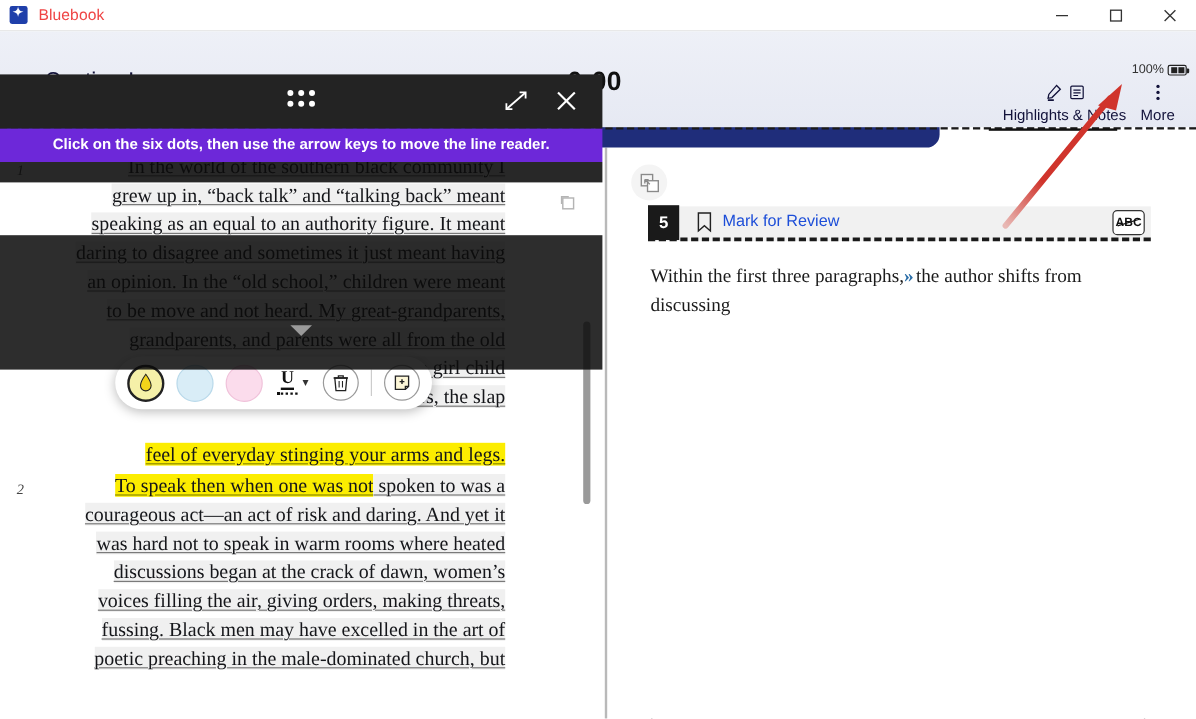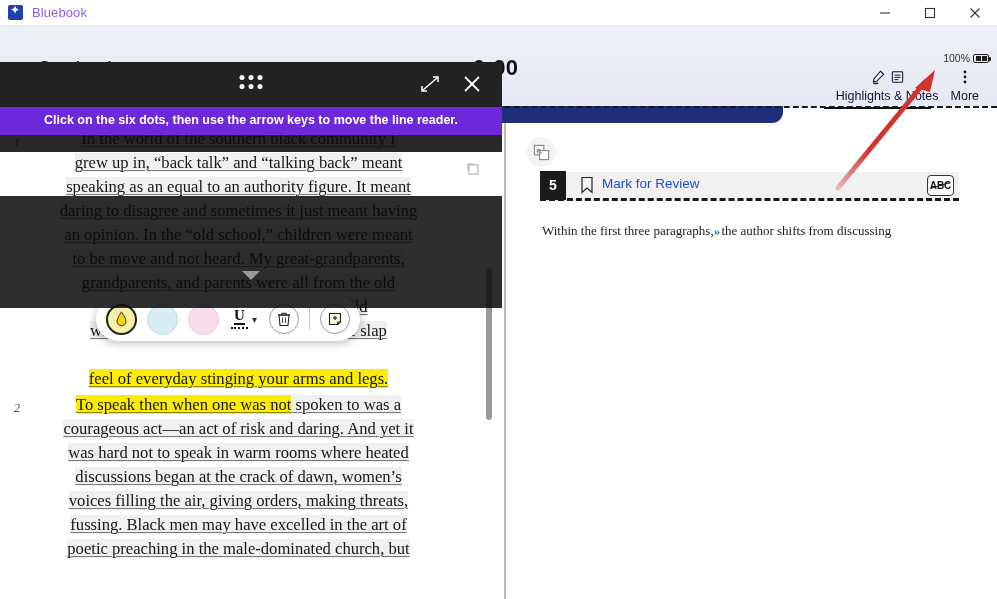--- a/index.html
+++ b/index.html
@@ -18,21 +18,21 @@
     border-bottom:1px solid #e8e8e8; z-index:60;
   }
   .tb-logo {
     width:15px; height:15px; margin-left:8px; background:#1f3faa;
     border-radius:2px; position:relative; flex:none;
   }
   .tb-logo::before{
     content:"\2726"; position:absolute; color:#fff; font-size:12px;
     left:2px; top:-2px; line-height:15px;
   }
-  .tb-title { margin-left:9px; font-size:13px; color:#8b5cf6; letter-spacing:.1px;}
+  .tb-title { margin-left:9px; font-size:13px; color:#ef4444; letter-spacing:.1px;}
   .tb-ctrls { margin-left:auto; display:flex; height:26px; }
   .tb-btn {
     width:45px; height:26px; display:flex; align-items:center; justify-content:center;
     font-size:12px; color:#333;
   }
   .tb-btn svg{display:block;}
 
   
   .app-header{
     position:absolute; top:26px; left:0; width:997px; height:80px;
@@ -82,21 +82,21 @@
   }
 
   
   .reading-pane{
     position:absolute; left:0; top:123px; width:505px; height:476px;
     background:#fff; overflow:hidden; z-index:5;
   }
   .passage{ position:absolute; left:0; top:0; width:505px; padding:4px 0 0 0; }
   .para{ position:relative; padding-left:56px; padding-right:84px;
     font-family:"Liberation Serif", serif; font-size:16.6px; line-height:24px;
-    color:#15161a; text-align:center;}
+    color:#15161a; text-align:right;}
   .para .num{ position:absolute; left:14px; top:3px; font-size:12px; font-style:italic; color:#444;}
   .para .u{ text-decoration:underline; text-decoration-color:#7a7a7a; text-decoration-thickness:1px;
     text-underline-offset:2px; background:#f0f0f0;}
   .hl-u{ background:#fced00; text-decoration:underline; text-decoration-color:#8a8a00;
     text-underline-offset:2px;}
   .pane-scroll{
     position:absolute; left:486px; top:268px; width:6px; height:152px;
     background:#9a9a9a; border-radius:3px; z-index:6;
   }
   .pane-divider{
@@ -164,21 +164,21 @@
   .mark-review{ display:flex; align-items:flex-start; gap:8px; margin-left:14px;
     font-size:13.5px; color:#1d4ed8;}
   .abc-btn{ margin-left:auto; margin-right:5px; width:27px;height:21px;
     border:1.3px solid #333; border-radius:4px; display:flex;
     align-items:center;justify-content:center; position:relative; background:#fff;}
   .abc-btn span{font-size:10px;font-weight:700;color:#111;font-family:"Liberation Sans",sans-serif;}
   .abc-btn::after{content:"";position:absolute;left:3px;right:3px;top:50%;
     height:1.4px;background:#111;transform:rotate(-17deg);}
   .q-stem{
     position:absolute; left:36px; top:96px; width:408px;
-    font-family:"Liberation Serif", serif; font-size:13px; line-height:24px; color:#1b1b1b;
+    font-family:"Liberation Serif", serif; font-size:16px; line-height:24px; color:#1b1b1b;
   }
   .chevs{ color:#2b6ea8; font-weight:700; letter-spacing:-2px;}
   .options{ position:absolute; left:542px; top:289px; width:415px; }
   .opt{
     width:413px; border:1px solid #7c7c7c; border-radius:11px;
     display:flex; align-items:flex-start; padding:13px 14px 13px 16px;
     margin-bottom:12px; background:#fff;
   }
   .opt-letter{
     width:24px;height:24px;border-radius:50%;border:1.3px solid #444;

